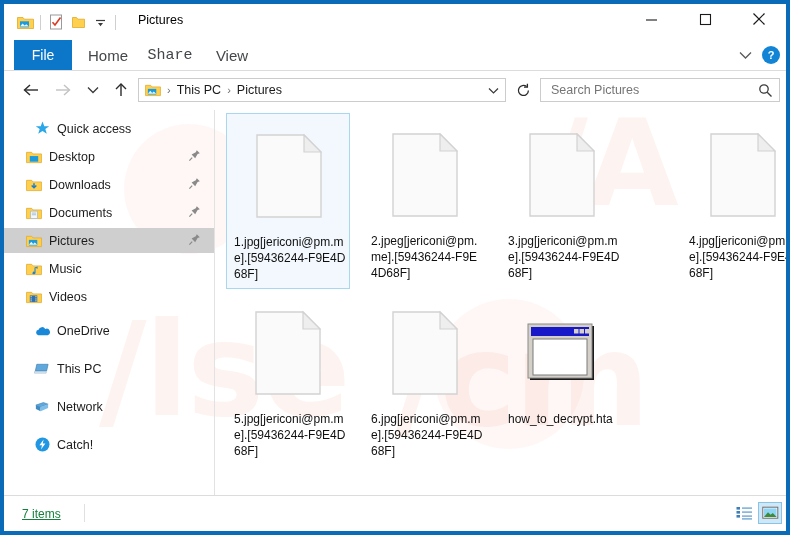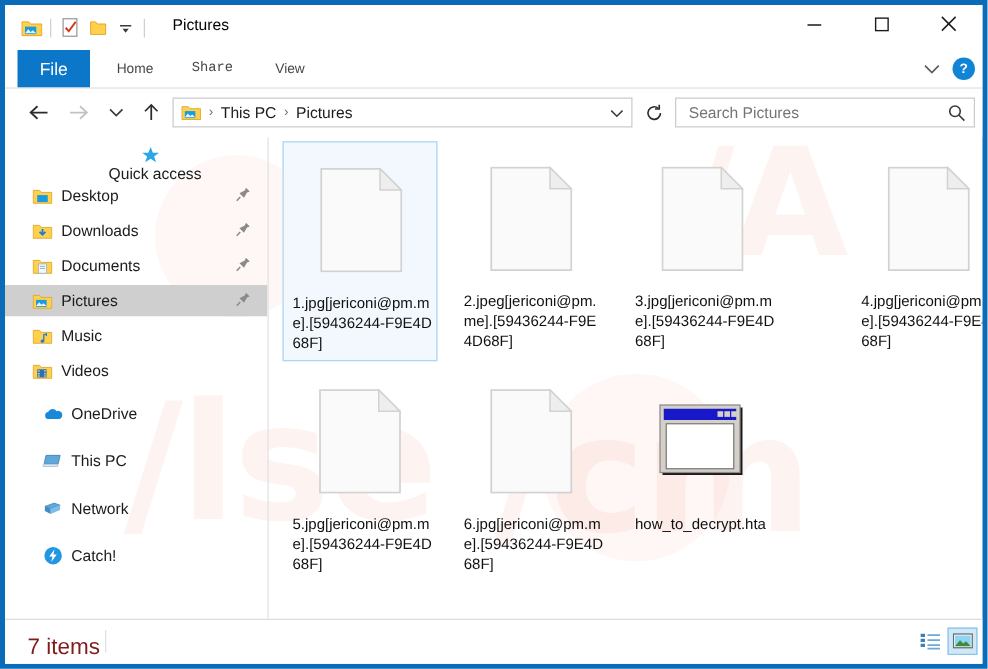--- a/index.html
+++ b/index.html
@@ -102,21 +102,21 @@
     background: #0c77c8;
     color: #ffffff;
     font-size: 14px;
     display: flex;
     align-items: center;
     justify-content: center;
   }
   .tab {
     position: absolute;
     top: 0; height: 30px;
-    font-size: 11px;
+    font-size: 15px;
     color: #44474a;
     display: flex;
     align-items: center;
     justify-content: center;
   }
   #tab-home { left: 78px; width: 52px; }
   #tab-share { left: 140px; width: 52px; font-family: Liberation Mono, monospace; }
   #tab-view { left: 202px; width: 52px; }
   #ribbon-expand {
     position: absolute;
@@ -320,22 +320,23 @@
     position: absolute;
     left: 0; top: 491px;
     width: 782px; height: 36px;
     background: #ffffff;
     border-top: 1px solid #dcdcdc;
     z-index: 5;
   }
   #status-count {
     position: absolute;
     left: 18px; top: 11px;
-    font-size: 18px;
-    color: #7f1d1d;
+    font-size: 12px;
+    color: #15803d;
+    text-decoration: underline;
   }
   #status-sep {
     position: absolute;
     left: 80px; top: 8px;
     width: 1px; height: 18px;
     background: #e0e0e0;
   }
   .viewbtn {
     position: absolute;
     top: 6px;
@@ -485,21 +486,21 @@
           <line x1="9.2" y1="9.2" x2="13.5" y2="13.5" stroke="#3a3a3a" stroke-width="1.3"></line>
         </svg>
       </span>
     </div>
   </div>
 
   <div id="bodyarea">
 
     <div id="sidebar">
 
-      <div class="nav-item indent0" style="top:6px;flex-direction:column;">
+      <div class="nav-item indent0" style="top:6px;">
         <span class="nav-icon">
           <svg width="15" height="15" viewBox="0 0 15 15">
             <path d="M7.5 0.6 L9.3 5.2 L14.2 5.2 L10.3 8.1 L11.8 12.8 L7.5 9.9 L3.2 12.8 L4.7 8.1 L0.8 5.2 L5.7 5.2 Z" fill="#2aa7e8"></path>
           </svg>
         </span>
         <span>Quick access</span>
       </div>
 
       <div class="nav-item indent1" style="top:34px;">
         <span class="nav-icon">

